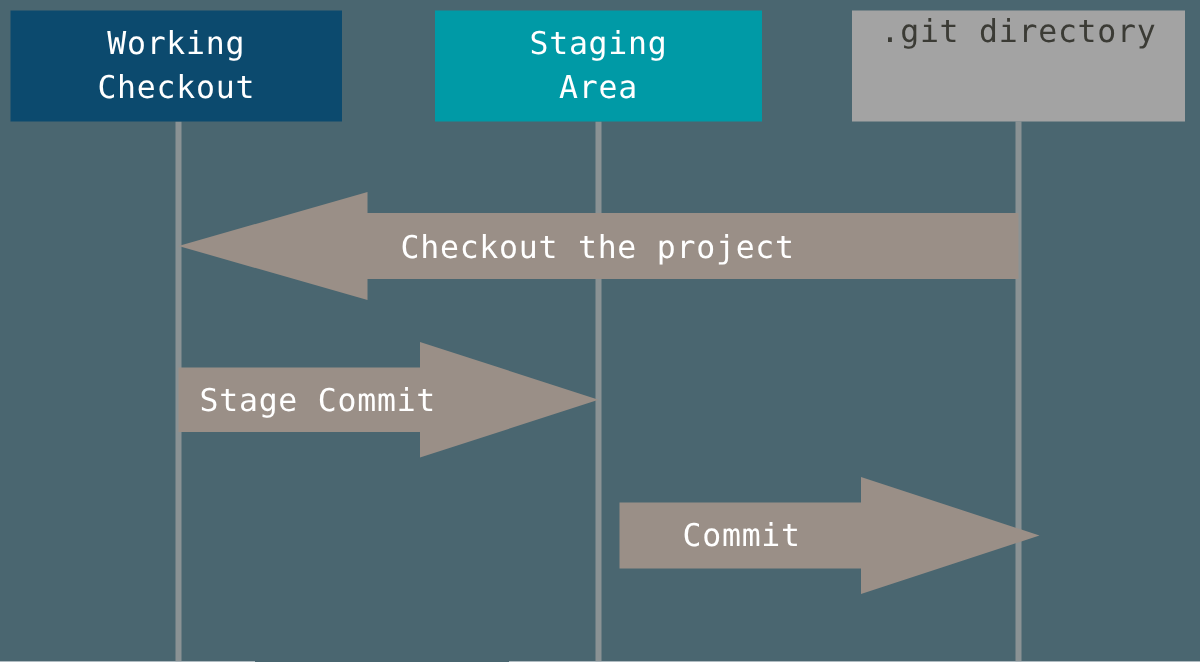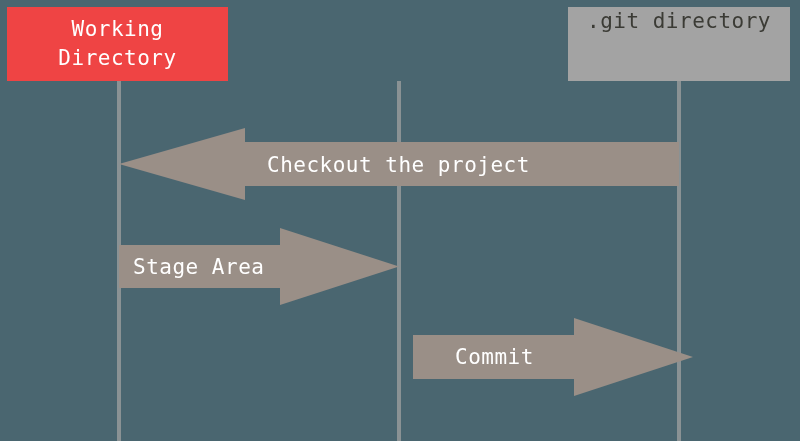--- a/index.html
+++ b/index.html
@@ -26,21 +26,21 @@
     justify-content: center;
     text-align: center;
     font-size: 21px;
     line-height: 1.38;
     letter-spacing: 0.5px;
     white-space: pre;
   }
   #node-working-directory {
     left: 7px;  top: 7px;
     width: 221px; height: 74px;
-    background: #ef4444;
+    background: #0c4a6e;
     color: #ffffff;
   }
   #node-staging-area {
     left: 290px; top: 7px;
     width: 218px; height: 74px;
     background: #009aa6;
     color: #ffffff;
   }
   #node-git-directory {
     left: 568px; top: 7px;
@@ -93,40 +93,44 @@
 <body>
 
 <div id="diagram-root">
 
   <div class="lifeline" id="lifeline-working-directory"></div>
   <div class="lifeline" id="lifeline-staging-area"></div>
   <div class="lifeline" id="lifeline-git-directory"></div>
 
   <div class="node-box" id="node-working-directory">
     <span class="node-line">Working</span>
-    <span class="node-line">Directory</span>
+    <span class="node-line">Checkout</span>
   </div>
 
+  <div class="node-box" id="node-staging-area">
+    <span class="node-line">Staging</span>
+    <span class="node-line">Area</span>
+  </div>
 
   <div class="node-box" id="node-git-directory">
     <span class="node-line">.git directory</span>
   </div>
 
   <div class="arrow-group" id="arrow-checkout">
     <svg class="arrow-svg" width="560" height="72" viewBox="0 0 560 72">
       <polygon points="0,36 126,0 126,14 560,14 560,58 126,58 126,72" fill="#9a8f87"></polygon>
     </svg>
     <span class="arrow-label" id="label-checkout">Checkout the project</span>
   </div>
 
   <div class="arrow-group" id="arrow-stage-fixes">
     <svg class="arrow-svg" width="280" height="77" viewBox="0 0 280 77">
       <polygon points="0,17 161,17 161,0 280,38.5 161,77 161,60 0,60" fill="#9a8f87"></polygon>
     </svg>
-    <span class="arrow-label" id="label-stage-fixes">Stage Area</span>
+    <span class="arrow-label" id="label-stage-fixes">Stage Commit</span>
   </div>
 
   <div class="arrow-group" id="arrow-commit">
     <svg class="arrow-svg" width="280" height="78" viewBox="0 0 280 78">
       <polygon points="0,17 161,17 161,0 280,39 161,78 161,61 0,61" fill="#9a8f87"></polygon>
     </svg>
     <span class="arrow-label" id="label-commit">Commit</span>
   </div>
 
 </div>

